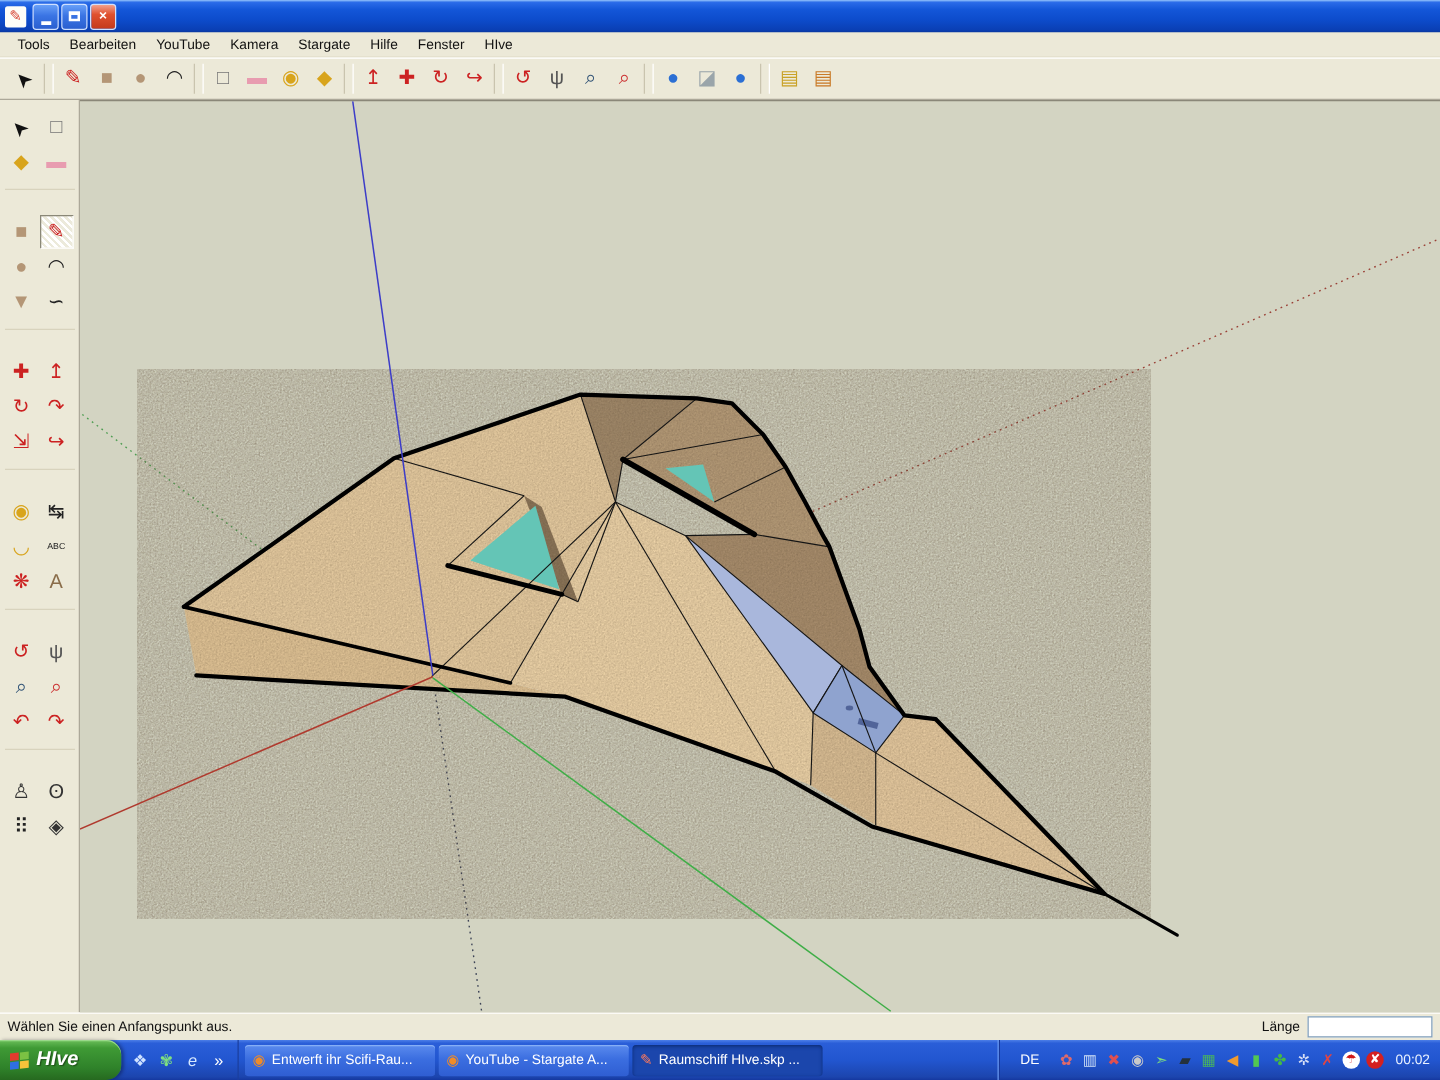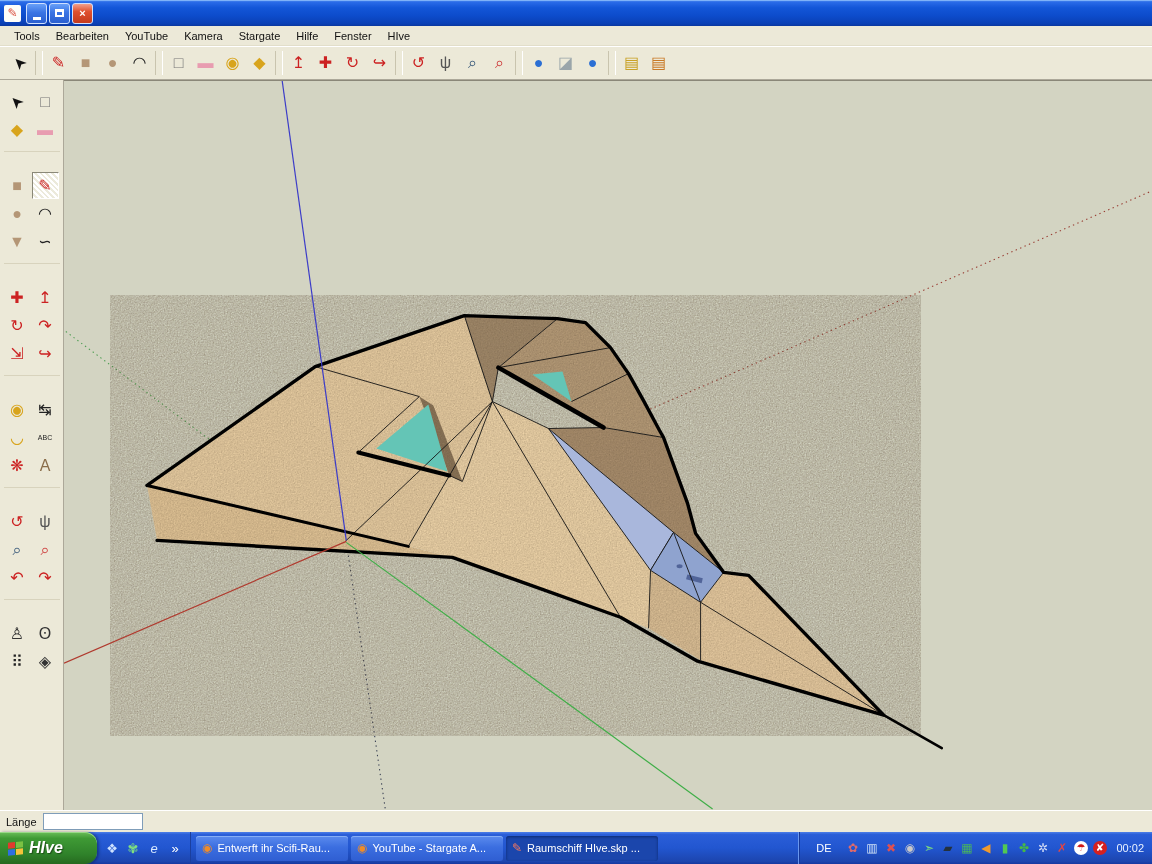--- a/index.html
+++ b/index.html
@@ -372,20 +372,21 @@
       <g fill="none" stroke-width="1.2">
         <line x1="64" y1="663" x2="346" y2="541" stroke="#b03a2e"></line>
         <line x1="346" y1="542" x2="712" y2="809" stroke="#3fae47"></line>
         <line x1="282" y1="80" x2="346" y2="540" stroke="#3c3cc8"></line>
       </g>
     </svg>
   </div>
 </div>
 
 <div class="statusbar">
+  <span class="hint">Wählen Sie einen Anfangspunkt aus.</span>
   <span class="len-label">Länge</span>
   <input class="len-input" value="" style="">
 </div>
 
 <div class="taskbar">
   <div class="start">
     <span class="flag">
         <i></i>
         <i></i>
         <i></i>

